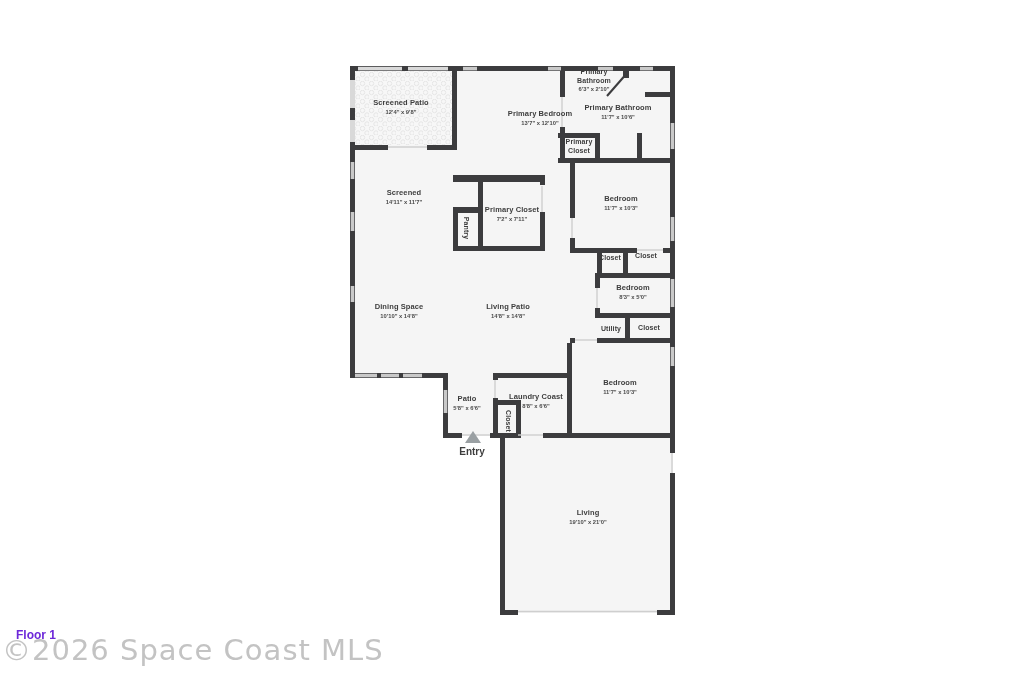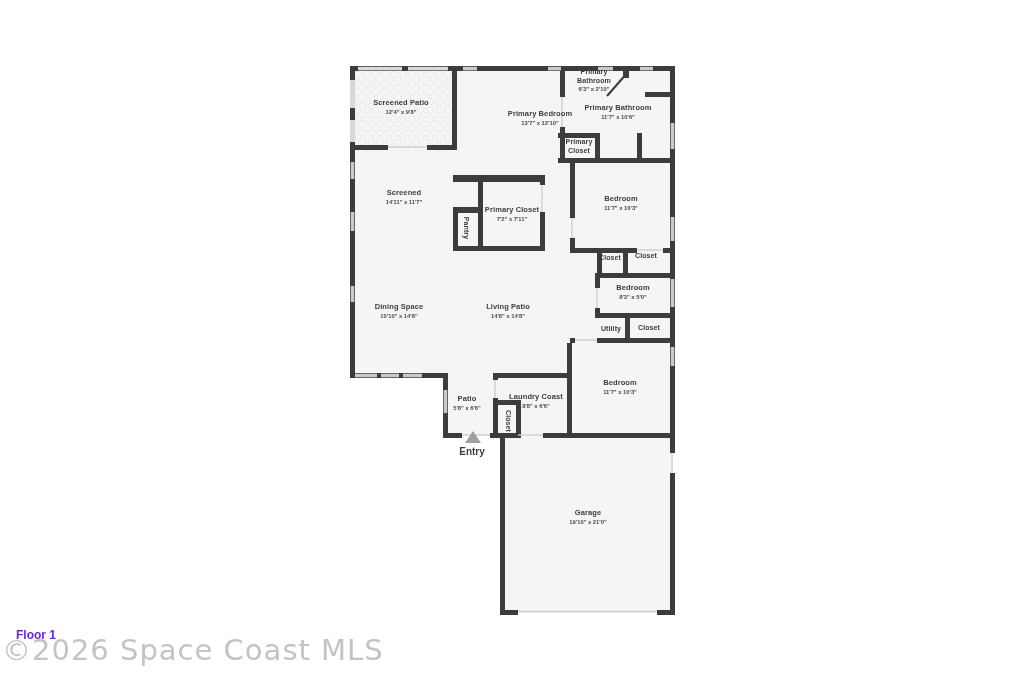--- a/index.html
+++ b/index.html
@@ -203,21 +203,21 @@
     <div class="rd">8'8" x 6'6"</div>
   </div>
   <div class="room-label vert" style="left:508px;top:421px">
     <div class="rn">Closet</div>
   </div>
   <div class="room-label" style="left:620px;top:387px">
     <div class="rn">Bedroom</div>
     <div class="rd">11'7" x 10'3"</div>
   </div>
   <div class="room-label" style="left:588px;top:517px">
-    <div class="rn">Garage</div>
+    <div class="rn">Living</div>
     <div class="rd">19'10" x 21'0"</div>
   </div>
 
   <div id="entry-arrow"></div>
   <div id="entry-label">Entry</div>
 
   <div id="watermark">©2026 Space Coast MLS</div>
   <div id="floor-label">Floor 1</div>
 
 </div>

